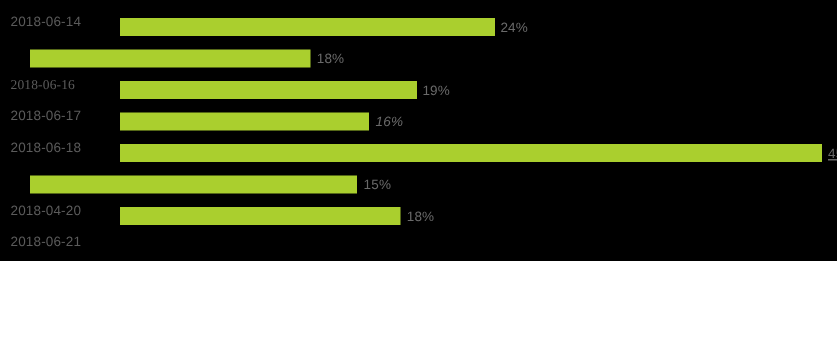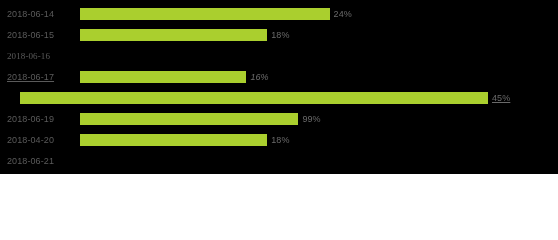--- a/index.html
+++ b/index.html
@@ -38,21 +38,21 @@
     line-height: 12px;
     color: #5b5b5b;
     letter-spacing: 0.1px;
     white-space: nowrap;
   }
   .bar-area {
     position: relative;
     flex: 1 1 auto;
     height: 21px;
     display: flex;
-    align-items: center;
+    align-items: flex-end;
     padding-left: 20px;
   }
   .bar {
     height: 12px;
     background: #aacf2e;
     flex: 0 0 auto;
   }
   .bar-value {
     font-size: 9px;
     line-height: 12px;
@@ -69,51 +69,54 @@
 
   <div class="chart-row">
     <div class="row-label" style="color: rgb(91, 91, 91);">2018-06-14</div>
     <div class="bar-area">
       <div class="bar" style="width: 249.6px; background: rgb(170, 207, 46);"></div>
       <div class="bar-value" style="color: rgb(106, 106, 106);">24%</div>
     </div>
   </div>
 
   <div class="chart-row">
-    <div class="row-label" style="color: rgb(91, 91, 91);">2018-06-15</div>
     <div class="bar-area">
       <div class="bar" style="width: 187.2px; background: rgb(170, 207, 46);"></div>
       <div class="bar-value" style="color: rgb(106, 106, 106);">18%</div>
     </div>
   </div>
 
   <div class="chart-row">
     <div class="row-label" style="color: rgb(91, 91, 91); font-family: Liberation Serif, serif;">2018-06-16</div>
+    <div class="bar-area">
+      <div class="bar" style="width: 197.6px; background: rgb(170, 207, 46);"></div>
+      <div class="bar-value" style="color: rgb(106, 106, 106);">19%</div>
+    </div>
   </div>
 
   <div class="chart-row">
-    <div class="row-label" style="color: rgb(91, 91, 91); text-decoration: underline;">2018-06-17</div>
+    <div class="row-label" style="color: rgb(91, 91, 91);">2018-06-17</div>
     <div class="bar-area">
       <div class="bar" style="width: 166.4px; background: rgb(170, 207, 46);"></div>
       <div class="bar-value" style="color: rgb(106, 106, 106); font-style: italic;">16%</div>
     </div>
   </div>
 
   <div class="chart-row">
+    <div class="row-label" style="color: rgb(91, 91, 91);">2018-06-18</div>
     <div class="bar-area">
       <div class="bar" style="width: 468px; background: rgb(170, 207, 46);"></div>
       <div class="bar-value" style="color: rgb(106, 106, 106); text-decoration: underline;">45%</div>
     </div>
   </div>
 
   <div class="chart-row">
-    <div class="row-label" style="color: rgb(91, 91, 91);">2018-06-19</div>
     <div class="bar-area">
       <div class="bar" style="width: 218.4px; background: rgb(170, 207, 46);"></div>
-      <div class="bar-value" style="color: rgb(106, 106, 106);">99%</div>
+      <div class="bar-value" style="color: rgb(106, 106, 106);">15%</div>
     </div>
   </div>
 
   <div class="chart-row">
     <div class="row-label" style="color: rgb(91, 91, 91);">2018-04-20</div>
     <div class="bar-area">
       <div class="bar" style="width: 187.2px; background: rgb(170, 207, 46);"></div>
       <div class="bar-value" style="color: rgb(106, 106, 106);">18%</div>
     </div>
   </div>

